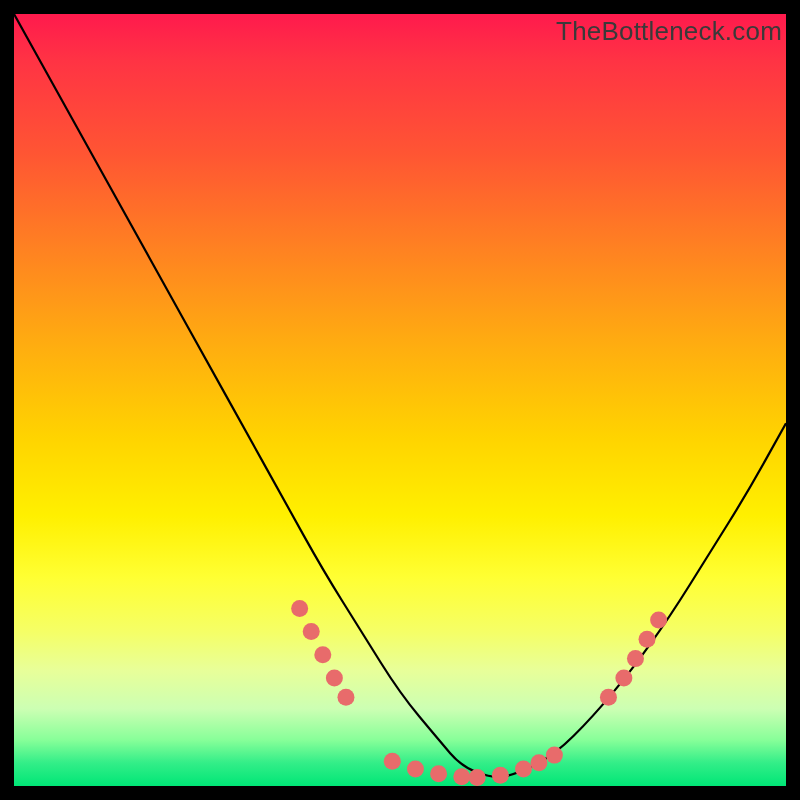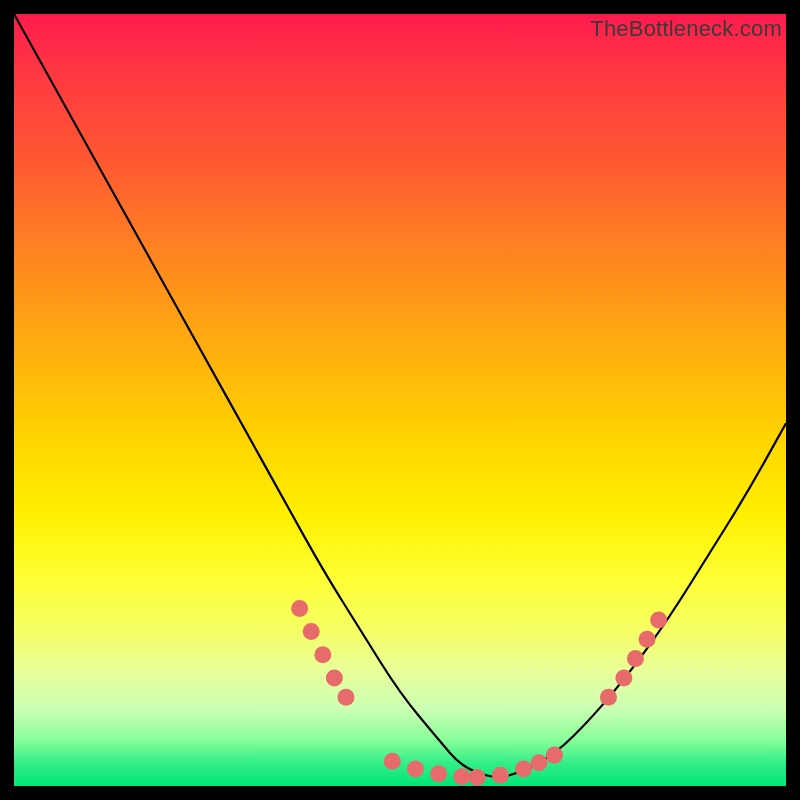--- a/index.html
+++ b/index.html
@@ -33,21 +33,21 @@
       #88ff99 94%,
       #33ee88 97%,
       #00e676 100%
     );
   }
   .watermark {
     position: absolute;
     top: 16px;
     right: 18px;
     color: #3a3a3a;
-    font-size: 22px;
+    font-size: 26px;
     font-weight: 500;
     letter-spacing: 0.2px;
     z-index: 10;
   }
   svg.plot {
     position: absolute;
     left: 14px;
     top: 14px;
     width: 772px;
     height: 772px;

